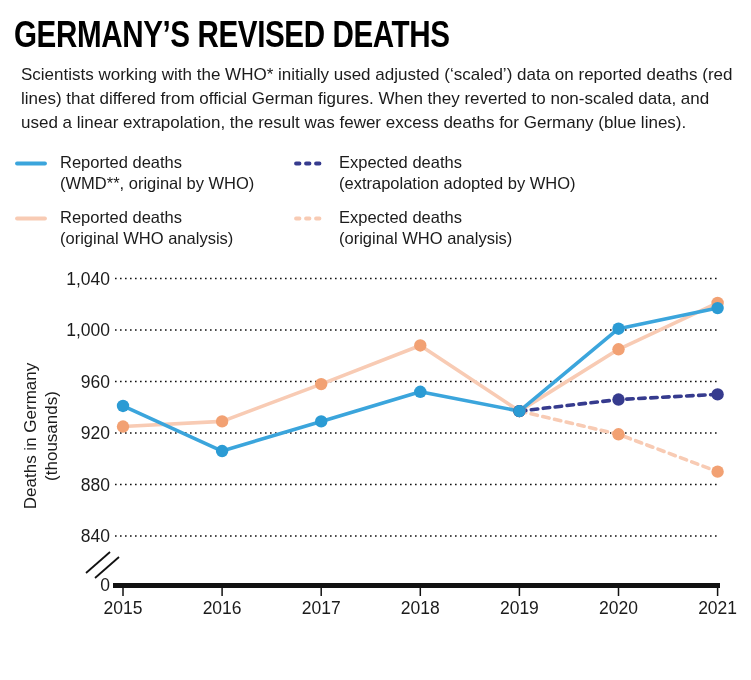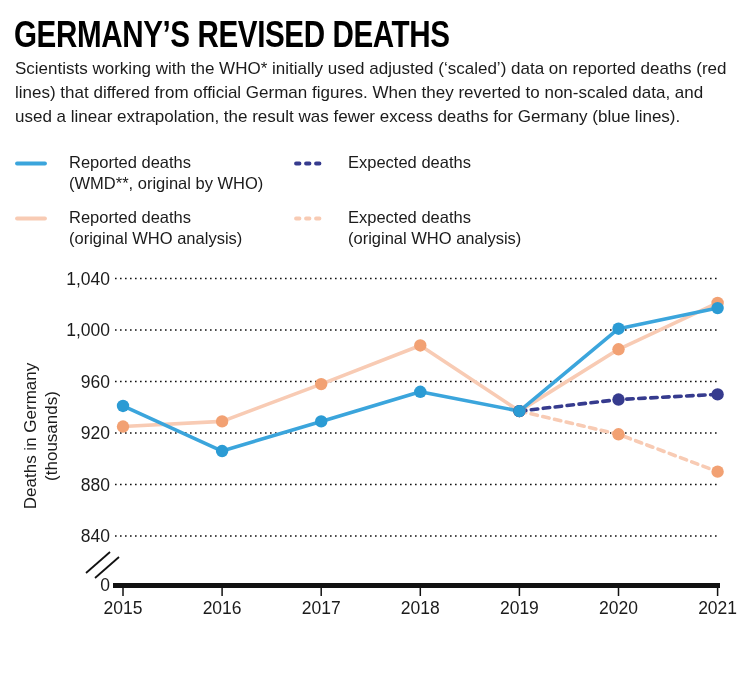--- a/index.html
+++ b/index.html
@@ -1,25 +1,25 @@
 <!DOCTYPE html>
 <html><head>
 <meta charset="utf-8">
 <style>
   html,body{margin:0;padding:0;background:#ffffff;}
   .page{position:relative;width:751px;height:632px;background:#fff;overflow:hidden;
         font-family:"Liberation Sans",sans-serif;color:#1b1b1b;border-radius:23px;}
   .title{position:absolute;left:14px;top:14px;margin:0;font-size:37px;font-weight:bold;
          letter-spacing:-0.5px;color:#000;transform:scaleX(0.8);transform-origin:left top;
          white-space:nowrap;}
-  .intro{position:absolute;left:14px;top:56px;width:714px;margin:1px;font-size:17px;
+  .intro{position:absolute;left:14px;top:56px;width:714px;margin:7px;font-size:17px;
          line-height:1.42;color:#1b1b1b;}
   .legend{position:absolute;left:14px;top:152px;display:grid;
           grid-template-columns:279px 360px;row-gap:13px;}
-  .legend-item{display:flex;gap:21px;font-size:16.5px;line-height:21px;}
+  .legend-item{display:flex;gap:12px;font-size:16.5px;line-height:21px;}
   .swatch{flex:0 0 auto;margin-top:7px;}
   .ylabel{position:absolute;left:-54px;top:415px;width:190px;height:42px;
           transform:rotate(-90deg);text-align:center;font-size:17px;line-height:21px;}
   #chart{position:absolute;left:0;top:250px;}
   #chart text.tick{font-family:"Liberation Sans",sans-serif;font-size:17.5px;fill:#1b1b1b;}
   .footnote{position:absolute;right:17px;top:630px;text-align:right;font-size:13.5px;
             line-height:18px;color:#222;}
   .brand{position:absolute;left:13px;top:642px;font-size:27px;font-weight:bold;
          color:#9d9d9d;letter-spacing:-0.5px;text-align:center;}
 </style>
@@ -41,20 +41,21 @@
         <div>Reported deaths</div>
         <div>(WMD**, original by WHO)</div>
       </div>
     </div>
     <div class="legend-item">
       <svg class="swatch" width="34" height="9">
         <line x1="3" y1="4.5" x2="31" y2="4.5" stroke-width="3.8" stroke-linecap="round" stroke="#363B8E" stroke-dasharray="3.5 6.5"></line>
       </svg>
       <div>
         <div>Expected deaths</div>
+        <div>(extrapolation adopted by WHO)</div>
       </div>
     </div>
     <div class="legend-item">
       <svg class="swatch" width="34" height="9">
         <line x1="3" y1="4.5" x2="31" y2="4.5" stroke-width="3.8" stroke-linecap="round" stroke="#F8CBB4"></line>
       </svg>
       <div>
         <div>Reported deaths</div>
         <div>(original WHO analysis)</div>
       </div>

